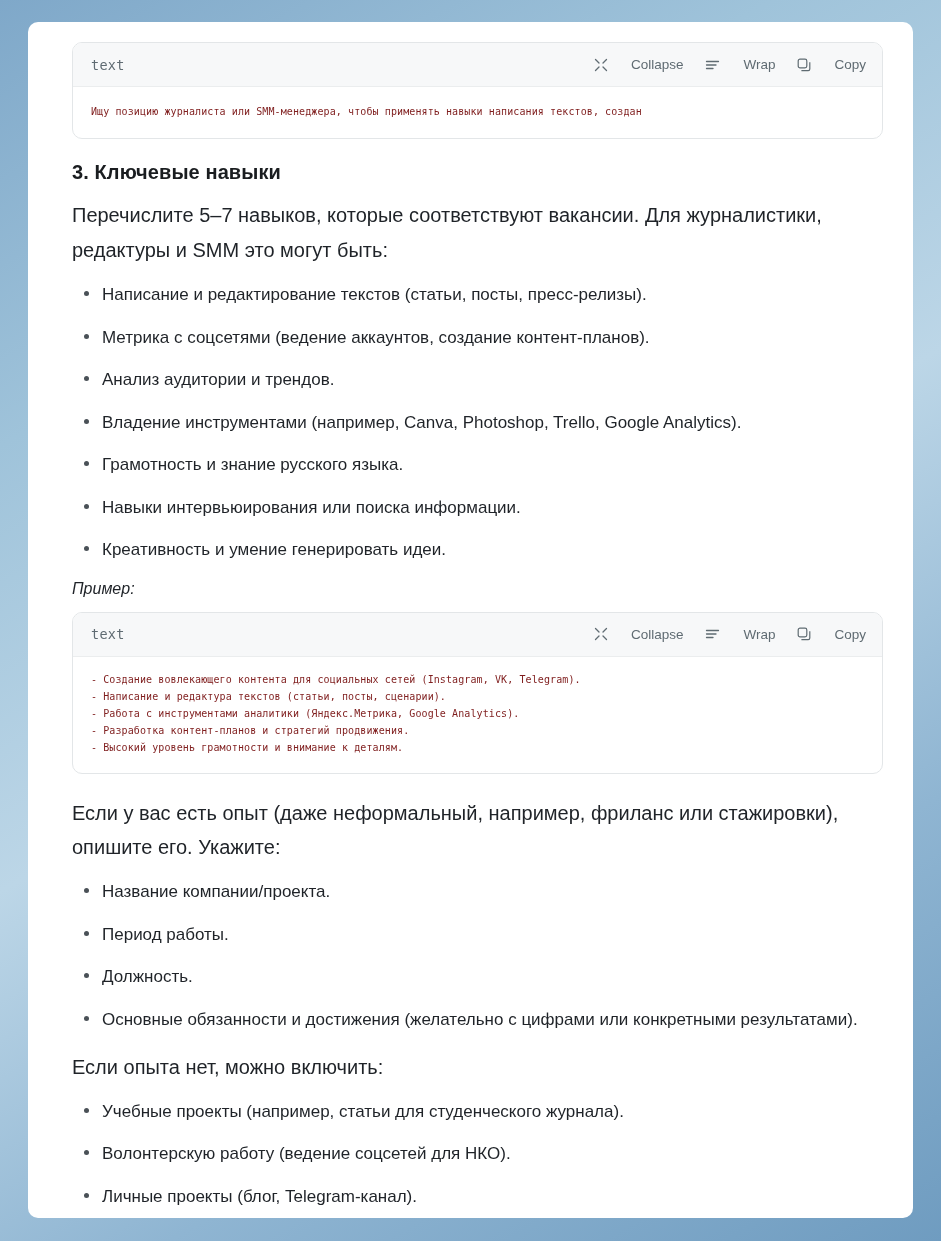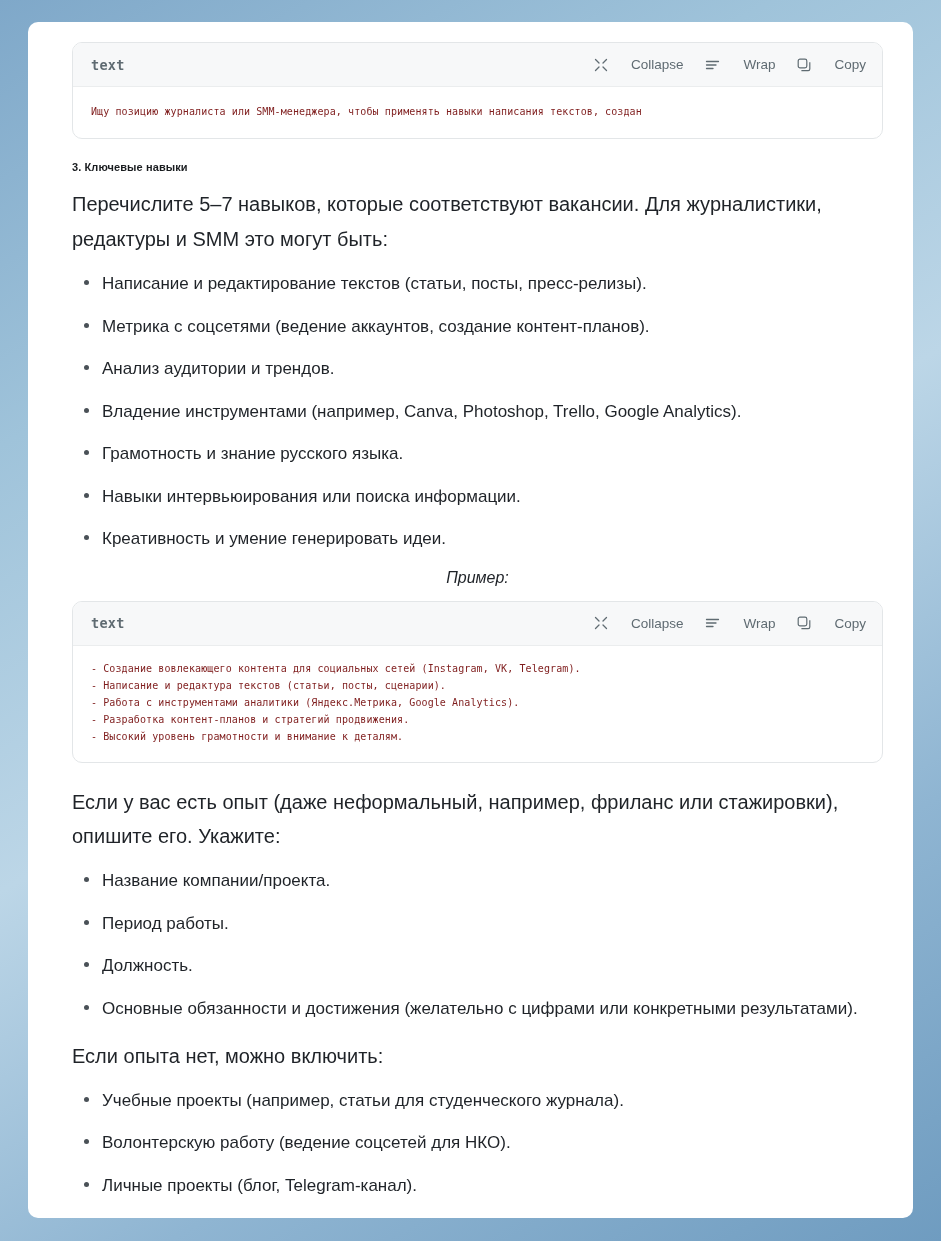--- a/index.html
+++ b/index.html
@@ -42,21 +42,20 @@
     background: #f7f8f9;
     border-bottom: 1px solid #ebedee;
     padding: 0 16px 0 18px;
   }
   .code-lang {
     font-family: "DejaVu Sans Mono", monospace;
     font-size: 13.5px;
     color: #5f6b72;
     letter-spacing: 0.3px;
     flex: 1;
-    font-weight: bold;
   }
   .code-actions {
     display: flex;
     align-items: center;
     gap: 22px;
   }
   .code-action {
     display: flex;
     align-items: center;
     gap: 23px;
@@ -76,38 +75,37 @@
     overflow: hidden;
     letter-spacing: 0.1px;
   }
   .code-body.one-line {
     padding: 16px 18px 18px 18px;
     white-space: nowrap;
   }
 
   
   h3.heading {
-    font-size: 11px;
+    font-size: 20px;
     font-weight: bold;
     color: #1a1d20;
     margin: 0 0 14px 0;
     letter-spacing: 0.1px;
   }
   p.para {
     font-size: 20px;
     color: #1f2328;
     line-height: 1.72;
     margin: 0 0 14px 0;
   }
   p.italic {
     font-style: italic;
     font-size: 16px;
     color: #1f2328;
     margin: 0 0 14px 0;
-    text-align: center;
   }
   ul.bullets {
     list-style: none;
     margin: 0 0 16px 0;
     padding: 0;
   }
   ul.bullets li {
     position: relative;
     padding-left: 30px;
     font-size: 17px;

